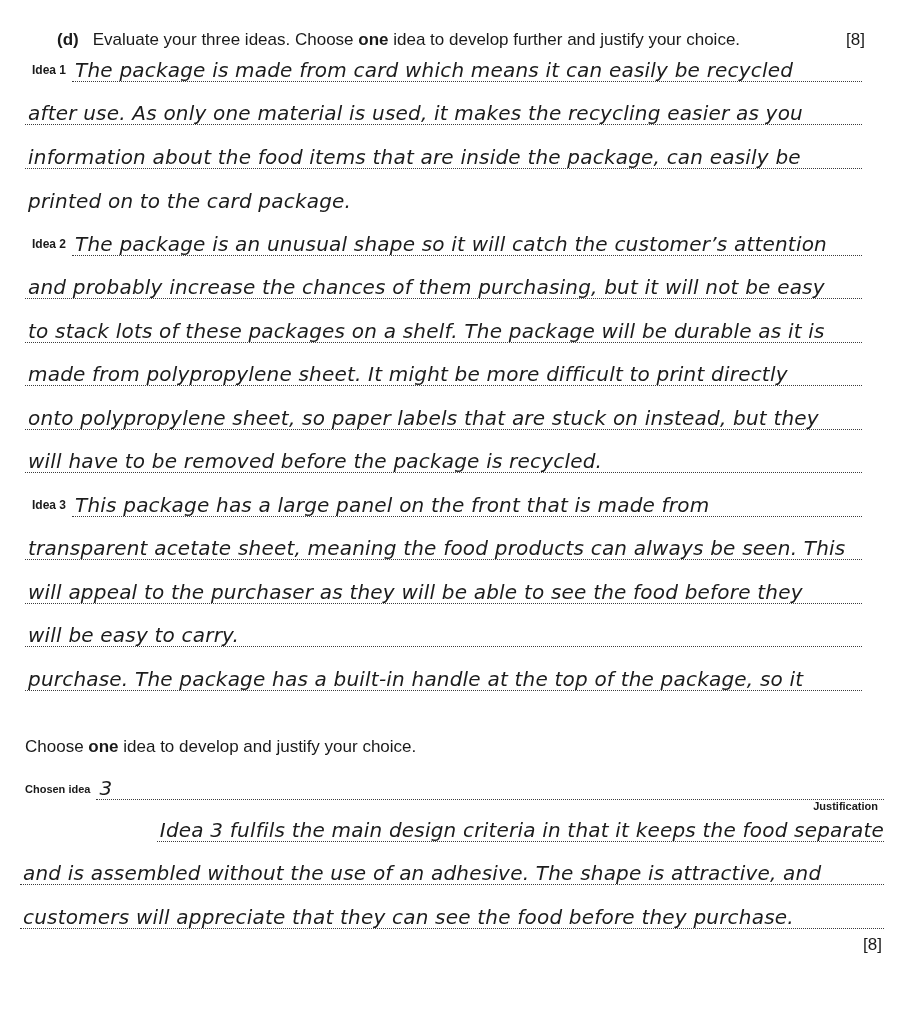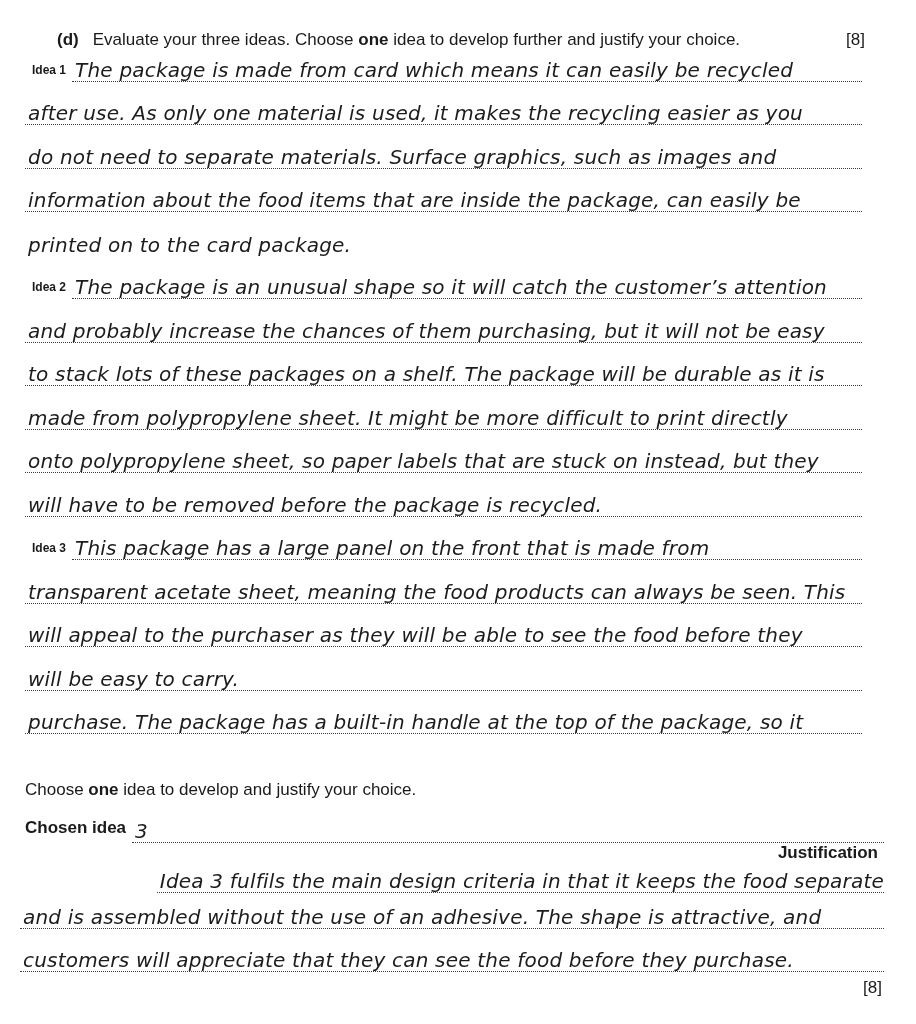--- a/index.html
+++ b/index.html
@@ -47,21 +47,21 @@
     display:inline-block;
     margin-bottom:-7px;
     padding-left:3px;
   }
 
   
   .footer{margin:46px 32px 0 20px;}
   .choose{font-size:17px;line-height:20px;padding-left:5px;}
   .chosen-row{height:37px;margin-top:6px;}
   .just-row{height:42px;flex-direction:column;}
-  .footer .label{font-size:17px;padding-left:5px;}
+  .footer .label{font-size:11px;padding-left:5px;}
   .marks-bottom{
     text-align:right;
     font-size:17px;
     margin-top:6px;
     padding-right:2px;
   }
 </style>
 </head>
 <body>
 
@@ -77,23 +77,20 @@
 
   <div class="answers">
 
     <div class="idea">
       <div class="row">
         <span class="label">Idea 1</span>
         <span class="line"><span class="hw">The package is made from card which means it can easily be recycled</span></span>
       </div>
       <div class="row">
         <span class="line"><span class="hw">after use. As only one material is used, it makes the recycling easier as you</span></span>
-      </div>
-      <div class="row">
-        <span class="line"><span class="hw">do not need to separate materials. Surface graphics, such as images and</span></span>
       </div>
       <div class="row">
         <span class="line"><span class="hw">information about the food items that are inside the package, can easily be</span></span>
       </div>
       <div class="row">
         <span class="line no-rule"><span class="hw">printed on to the card package.</span></span>
       </div>
     </div>
 
     <div class="idea">

